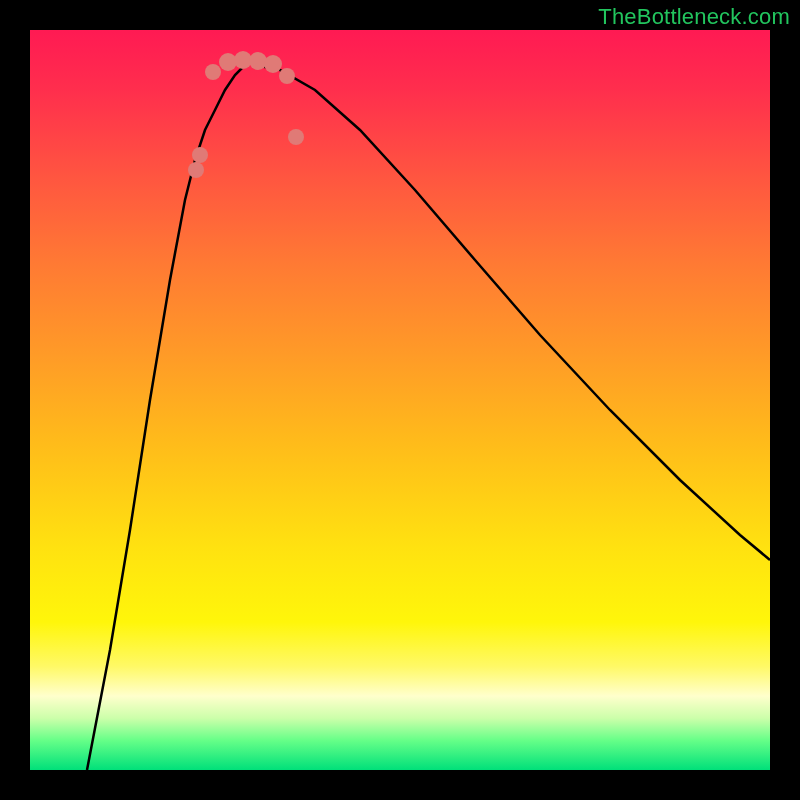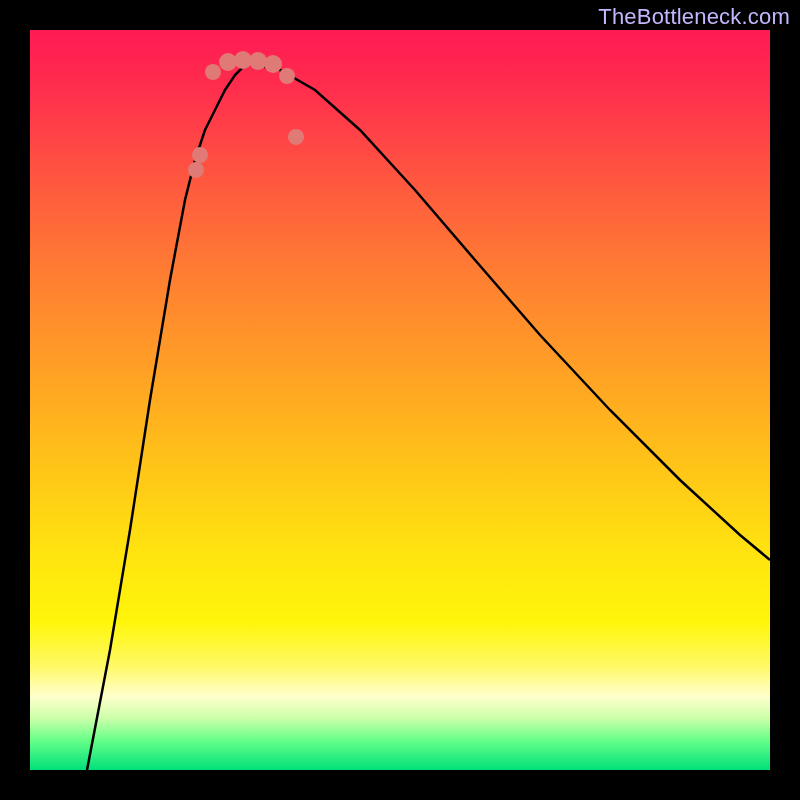--- a/index.html
+++ b/index.html
@@ -38,21 +38,21 @@
       #ffffcc 90%,
       #ccffaa 93%,
       #66ff88 96%,
       #00e07a 100%
     );
   }
   .attribution {
     position: absolute;
     top: 4px;
     right: 10px;
-    color: #c4b5fd;
+    color: #22c55e;
     font-size: 22px;
     letter-spacing: 0.2px;
   }
   svg.curves {
     position: absolute;
     left: 0;
     top: 0;
     width: 740px;
     height: 740px;
     overflow: visible;

